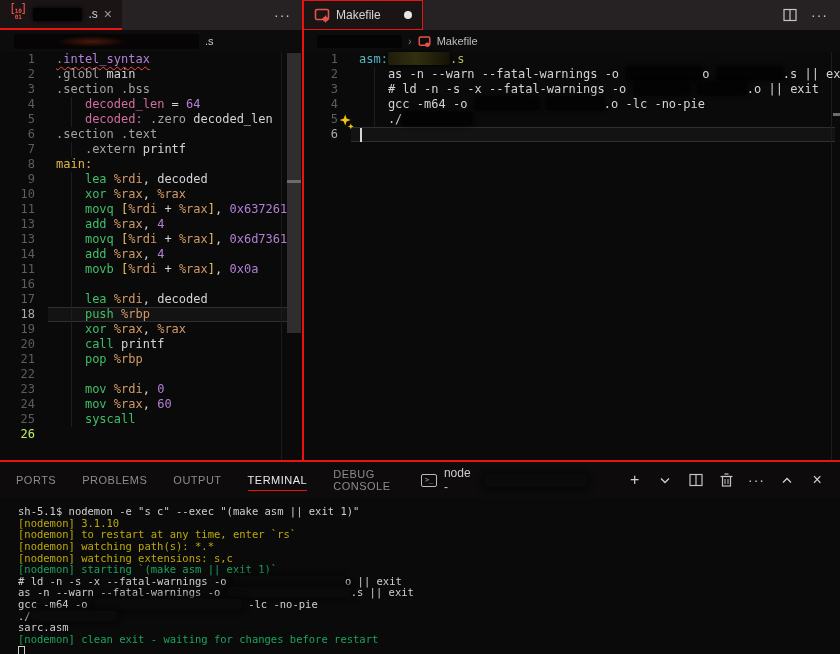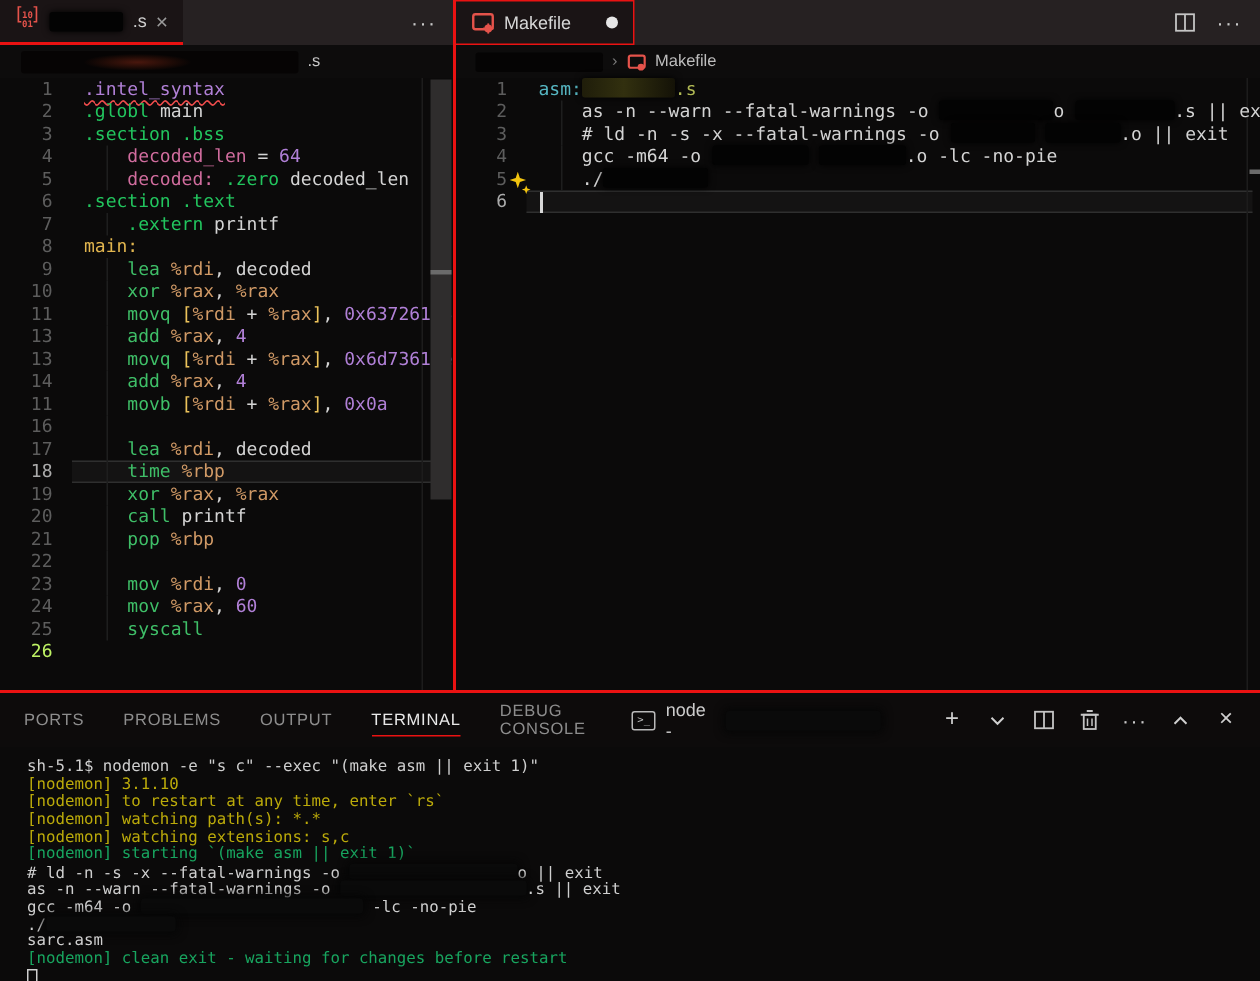--- a/index.html
+++ b/index.html
@@ -36,21 +36,21 @@
   .line { display:flex; height:15px; line-height:15px; position:relative; }
   .line .ln { width:48px; padding-right:13px; text-align:right; color:#5d5d5d; flex:none; z-index:2; }
   .line.cur .ln { color:#ababab; }
   .line.dim .ln { color:#bef264; }
   .line .code { position:relative; padding-left:8px; white-space:pre; z-index:2; }
   .line.g .code::before { content:""; position:absolute; left:23px; top:0; bottom:0; border-left:1px solid #1e1e1e; }
   .line.cur::after { content:""; position:absolute; top:0; bottom:0; left:48px; right:3px; background:#141313; border-top:1px solid #2f2f2f; border-bottom:1px solid #2f2f2f; z-index:1; }
   .group.right .line.cur::after { right:5px; }
 
   .tk-err { color:#b180d7; text-decoration:underline; text-decoration-style:wavy; text-decoration-color:#f14c4c; text-decoration-thickness:1px; text-underline-offset:3px; }
-  .tk-dir { color:#22c55e; } .tk-num { color:#b180d7;margin-top:32px; }
+  .tk-dir { color:#a3a3a3; } .tk-num { color:#b180d7;margin-top:32px; }
   .tk-wh  { color:#d4d4d4; }
   .tk-pink{ color:#d16d9e; }
   .tk-mn  { color:#3fbf68; }
   .tk-reg { color:#d19a66;text-align:right; }
   .tk-br  { color:#ecc35b; }
   .tk-lbl { color:#e2b64f; }
   .tk-cy  { color:#56b6c2; }
   .tk-ys  { color:#b1b954; }
 
   .redact { display:inline-block; height:13px; min-width:10px; border-radius:2px; background:#030303; box-shadow:0 0 5px #000; vertical-align:-2px; }
@@ -182,21 +182,21 @@
           <div class="line g">
             <span class="ln">16</span>
             <span class="code"></span>
           </div>
           <div class="line g">
             <span class="ln">17</span>
             <span class="code"><span class="tk-wh">    </span><span class="tk-mn">lea</span><span class="tk-reg"> %rdi</span><span class="tk-wh">, decoded</span></span>
           </div>
           <div class="line cur g">
             <span class="ln">18</span>
-            <span class="code"><span class="tk-wh">    </span><span class="tk-mn">time</span><span class="tk-reg"> %rbp</span></span>
+            <span class="code"><span class="tk-wh">    </span><span class="tk-mn">push</span><span class="tk-reg"> %rbp</span></span>
           </div>
           <div class="line g">
             <span class="ln">19</span>
             <span class="code"><span class="tk-wh">    </span><span class="tk-mn">xor</span><span class="tk-reg"> %rax</span><span class="tk-wh">, </span><span class="tk-reg">%rax</span></span>
           </div>
           <div class="line g">
             <span class="ln">20</span>
             <span class="code"><span class="tk-wh">    </span><span class="tk-mn">call</span><span class="tk-wh"> printf</span></span>
           </div>
           <div class="line g">

